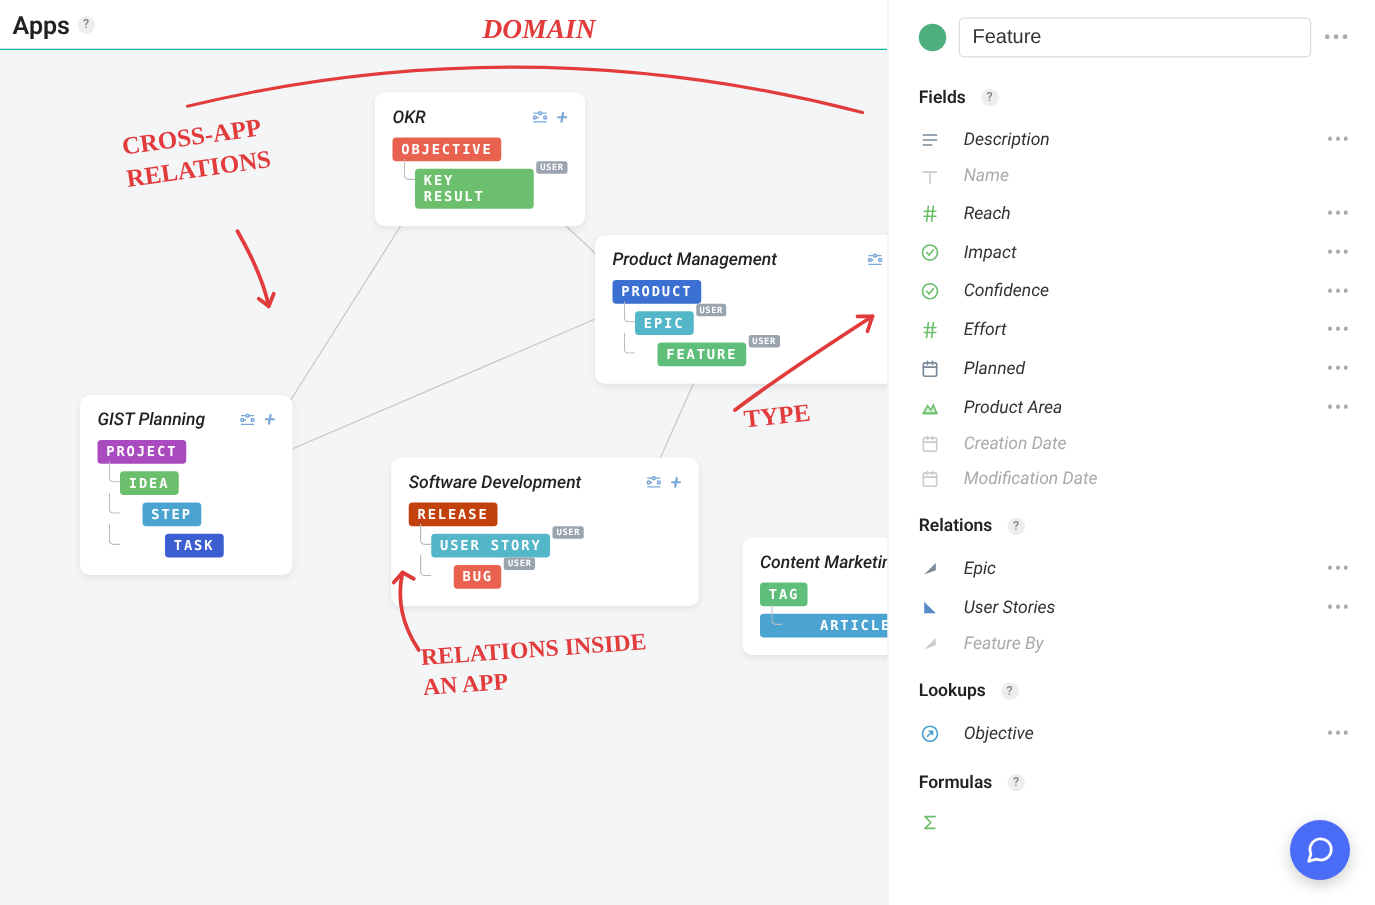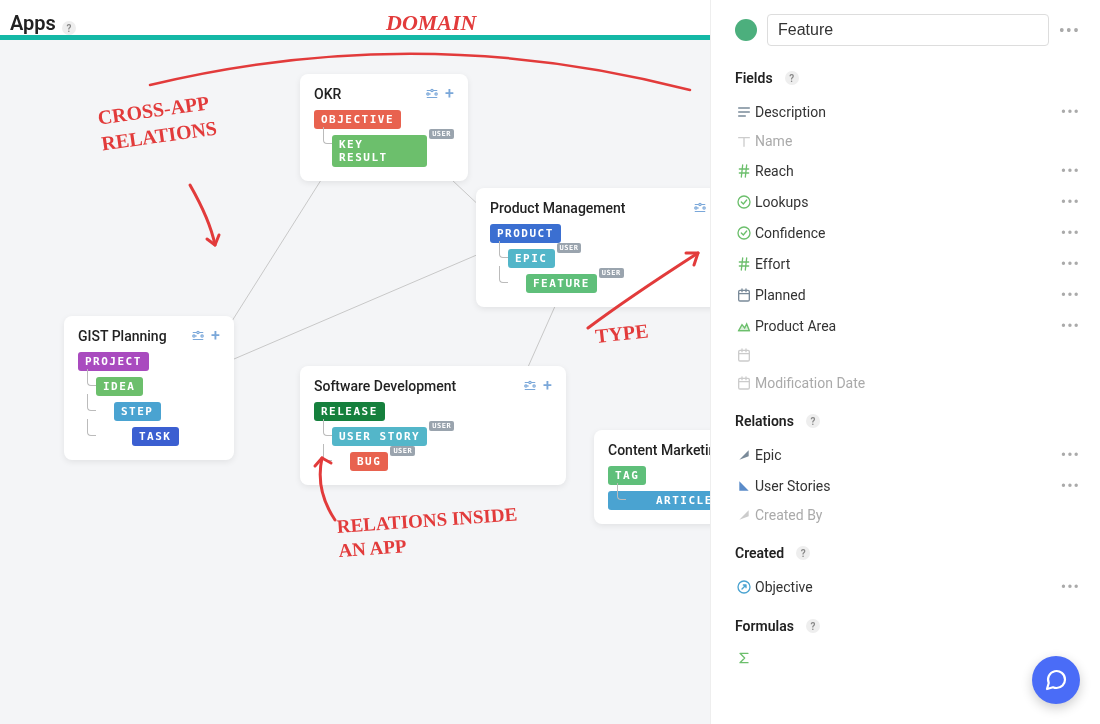--- a/index.html
+++ b/index.html
@@ -1,23 +1,23 @@
 <!DOCTYPE html>
 <html><head>
 <meta charset="utf-8">
 <style>
   * { box-sizing: border-box; margin: 0; padding: 0; }
   body { font-family: -apple-system, BlinkMacSystemFont, "Segoe UI", Roboto, sans-serif; width: 1100px; height: 724px; overflow: hidden; background: #fff; color: #222; position: relative;}
   .canvas { position: absolute; left:0; top:0; width:710px; height:724px; background: #f4f5f7; }
-  .header { position: absolute; left:0; top:0; width:710px; height:40px; background: #fff; display:flex; align-items:flex-end; padding-left:10px; border-bottom:5px solid #14b8a6;}
+  .header { position: absolute; left:0; top:0; width:710px; height:40px; background: #fff; display:flex; align-items:center; padding-left:10px; border-bottom:1px solid #14b8a6;}
   .header h1 { font-size: 20px; font-weight: 600; }
   .help { display:inline-flex; justify-content:center; align-items:center; width:14px; height:14px; border-radius:50%; background:#eee; color:#888; font-size:10px; margin-left:6px; font-weight:600;}
   
   .card { position:absolute; background:#fff; border-radius:8px; box-shadow: 0 2px 6px rgba(0,0,0,.08); padding:12px 14px 14px; }
-  .card-head { display:flex; align-items:center; justify-content:space-between; margin-bottom:8px;}
+  .card-head { display:flex; align-items:center; justify-content:space-between; margin-bottom:8px;font-style:italic;}
   .card-title { font-size:14px; font-weight:500; }
   .card-actions { display:flex; gap:6px; color:#7aa7d9; }
   .card-actions svg { width:14px; height:14px; }
   .plus { font-size:16px; line-height:14px; font-weight:500; color:#7aa7d9;}
   .tags { display:flex; flex-direction:column; align-items:flex-start; gap:6px;}
   .tagrow { display:flex; align-items:center; gap:4px; }
   .tag { display:inline-block; font-family: ui-monospace, Menlo, Consolas, monospace; font-size:11px; letter-spacing:1.5px; font-weight:700; padding:3px 7px; border-radius:3px; color:#fff; }
   .user-badge { font-family: ui-monospace, monospace; font-size:7px; letter-spacing:0.5px; font-weight:700; background:#9aa4ae; color:#fff; padding:1px 3px; border-radius:2px; align-self:flex-start; position:relative; top:-6px; margin-left:-2px;}
   .indent1 { padding-left: 18px; }
   .indent2 { padding-left: 36px; }
@@ -25,21 +25,21 @@
   .vline { position:relative; }
   .vline::before { content:""; position:absolute; left:9px; top:-8px; width:8px; height:16px; border-left:1px solid #bbb; border-bottom:1px solid #bbb; border-bottom-left-radius:4px; }
 
   
   .sidebar { position:absolute; right:0; top:0; width:390px; height:724px; background:#fff; border-left:1px solid #eee; padding:14px 20px 14px 24px;}
   .side-head { display:flex; align-items:center; gap:10px; margin-bottom:24px;}
   .avatar { width:22px; height:22px; border-radius:50%; background:#4caf7d; }
   .title-input { flex:1; border:1px solid #ddd; border-radius:4px; padding:6px 10px; font-size:16px; color:#333;}
   .dots { color:#aaa; font-size:18px; letter-spacing:1px; cursor:pointer; }
   .section-head { display:flex; align-items:center; gap:6px; font-size:14px; font-weight:600; margin-top:16px; margin-bottom:10px;}
-  .row { display:flex; align-items:center; gap:2px; padding:6px 0; font-size:14px; color:#333;}
+  .row { display:flex; align-items:center; gap:18px; padding:6px 0; font-size:14px; color:#333;font-style:italic;}
   .row.muted { color:#aaa; }
   .row .ic { width:18px; display:flex; justify-content:center; color:#888;}
   .row.muted .ic { color:#ccc; }
   .row .lbl { flex:1; }
   .row .dots { font-size:16px; }
   
   svg { display:block; }
   
   .annot { position:absolute; font-family: "Comic Sans MS", "Segoe Script", cursive; color:#e23b3b; font-weight:600; transform-origin:left top; pointer-events:none; }
   .fab { position:absolute; right:20px; bottom:20px; width:48px; height:48px; border-radius:50%; background:#4a6cf7; display:flex; align-items:center; justify-content:center; box-shadow:0 4px 12px rgba(0,0,0,.2);}
@@ -145,38 +145,38 @@
         </div>
         <div class="tagrow indent2 vline">
           <span class="tag" style="background: rgb(74, 163, 209);">STEP</span>
         </div>
         <div class="tagrow indent2 vline" style="padding-left: 54px;">
           <span class="tag" style="background: rgb(59, 95, 209);">TASK</span>
         </div>
       </div>
   </div>
 
-  <div class="card" style="left:300px; top:366px; width:266px;">
+  <div class="card" style="left:313px; top:366px; width:246px;">
     <div class="card-head">
       <span class="card-title">Software Development</span>
       <span class="card-actions">
         <span>
             <svg viewBox="0 0 24 24" fill="none" stroke="currentColor" stroke-width="2">
               <circle cx="5" cy="12" r="2"></circle>
               <circle cx="12" cy="6" r="2"></circle>
               <circle cx="19" cy="12" r="2"></circle>
               <path d="M3 12h1M7 12h3M14 6h7M3 6h7M3 18h18"></path>
             </svg>
           </span>
         <span class="plus">+</span>
       </span>
     </div>
     <div class="tags">
         <div class="tagrow indent0">
-          <span class="tag" style="background: #15803d;">RELEASE</span>
+          <span class="tag" style="background: #c2410c;">RELEASE</span>
         </div>
         <div class="tagrow indent1 vline">
           <span class="tag" style="background: rgb(83, 182, 201);">USER STORY</span>
           <span class="user-badge">USER</span>
         </div>
         <div class="tagrow indent2 vline">
           <span class="tag" style="background: rgb(232, 98, 79);">BUG</span>
           <span class="user-badge">USER</span>
         </div>
       </div>
@@ -261,21 +261,21 @@
           <span class="lbl">Reach</span>
           <span class="dots">•••</span>
         </div>
         <div class="row">
           <span class="ic">
             <svg width="16" height="16" viewBox="0 0 24 24" fill="none" stroke="#6cbf6c" stroke-width="2" stroke-linecap="round">
               <circle cx="12" cy="12" r="9"></circle>
               <path d="M8 12l3 3 5-6"></path>
             </svg>
           </span>
-          <span class="lbl">Lookups</span>
+          <span class="lbl">Impact</span>
           <span class="dots">•••</span>
         </div>
         <div class="row">
           <span class="ic">
             <svg width="16" height="16" viewBox="0 0 24 24" fill="none" stroke="#6cbf6c" stroke-width="2" stroke-linecap="round">
               <circle cx="12" cy="12" r="9"></circle>
               <path d="M8 12l3 3 5-6"></path>
             </svg>
           </span>
           <span class="lbl">Confidence</span>
@@ -310,20 +310,21 @@
           <span class="lbl">Product Area</span>
           <span class="dots">•••</span>
         </div>
         <div class="row muted">
           <span class="ic">
             <svg width="16" height="16" viewBox="0 0 24 24" fill="none" stroke="#ccc" stroke-width="2" stroke-linecap="round" stroke-linejoin="round">
               <rect x="4" y="5" width="16" height="16" rx="2"></rect>
               <path d="M4 10h16M9 3v4M15 3v4"></path>
             </svg>
           </span>
+          <span class="lbl">Creation Date</span>
         </div>
         <div class="row muted">
           <span class="ic">
             <svg width="16" height="16" viewBox="0 0 24 24" fill="none" stroke="#ccc" stroke-width="2" stroke-linecap="round" stroke-linejoin="round">
               <rect x="4" y="5" width="16" height="16" rx="2"></rect>
               <path d="M4 10h16M9 3v4M15 3v4"></path>
             </svg>
           </span>
           <span class="lbl">Modification Date</span>
         </div>
@@ -353,28 +354,28 @@
           </span>
           <span class="lbl">User Stories</span>
           <span class="dots">•••</span>
         </div>
         <div class="row muted">
           <span class="ic">
             <svg width="14" height="14" viewBox="0 0 24 24">
               <path d="M4 20 L20 4 L20 14 Z" fill="#ccc"></path>
             </svg>
           </span>
-          <span class="lbl">Created By</span>
+          <span class="lbl">Feature By</span>
         </div>
       </div>
   </div>
 
   <div>
     <div class="section-head">
-      <span>Created</span>
+      <span>Lookups</span>
       <span class="help">?</span>
     </div>
     <div>
         <div class="row">
           <span class="ic">
             <svg width="16" height="16" viewBox="0 0 24 24" fill="none" stroke="#4aa3d1" stroke-width="2" stroke-linecap="round">
               <circle cx="12" cy="12" r="9"></circle>
               <path d="M9 15l6-6M15 9h-4M15 9v4"></path>
             </svg>
           </span>

